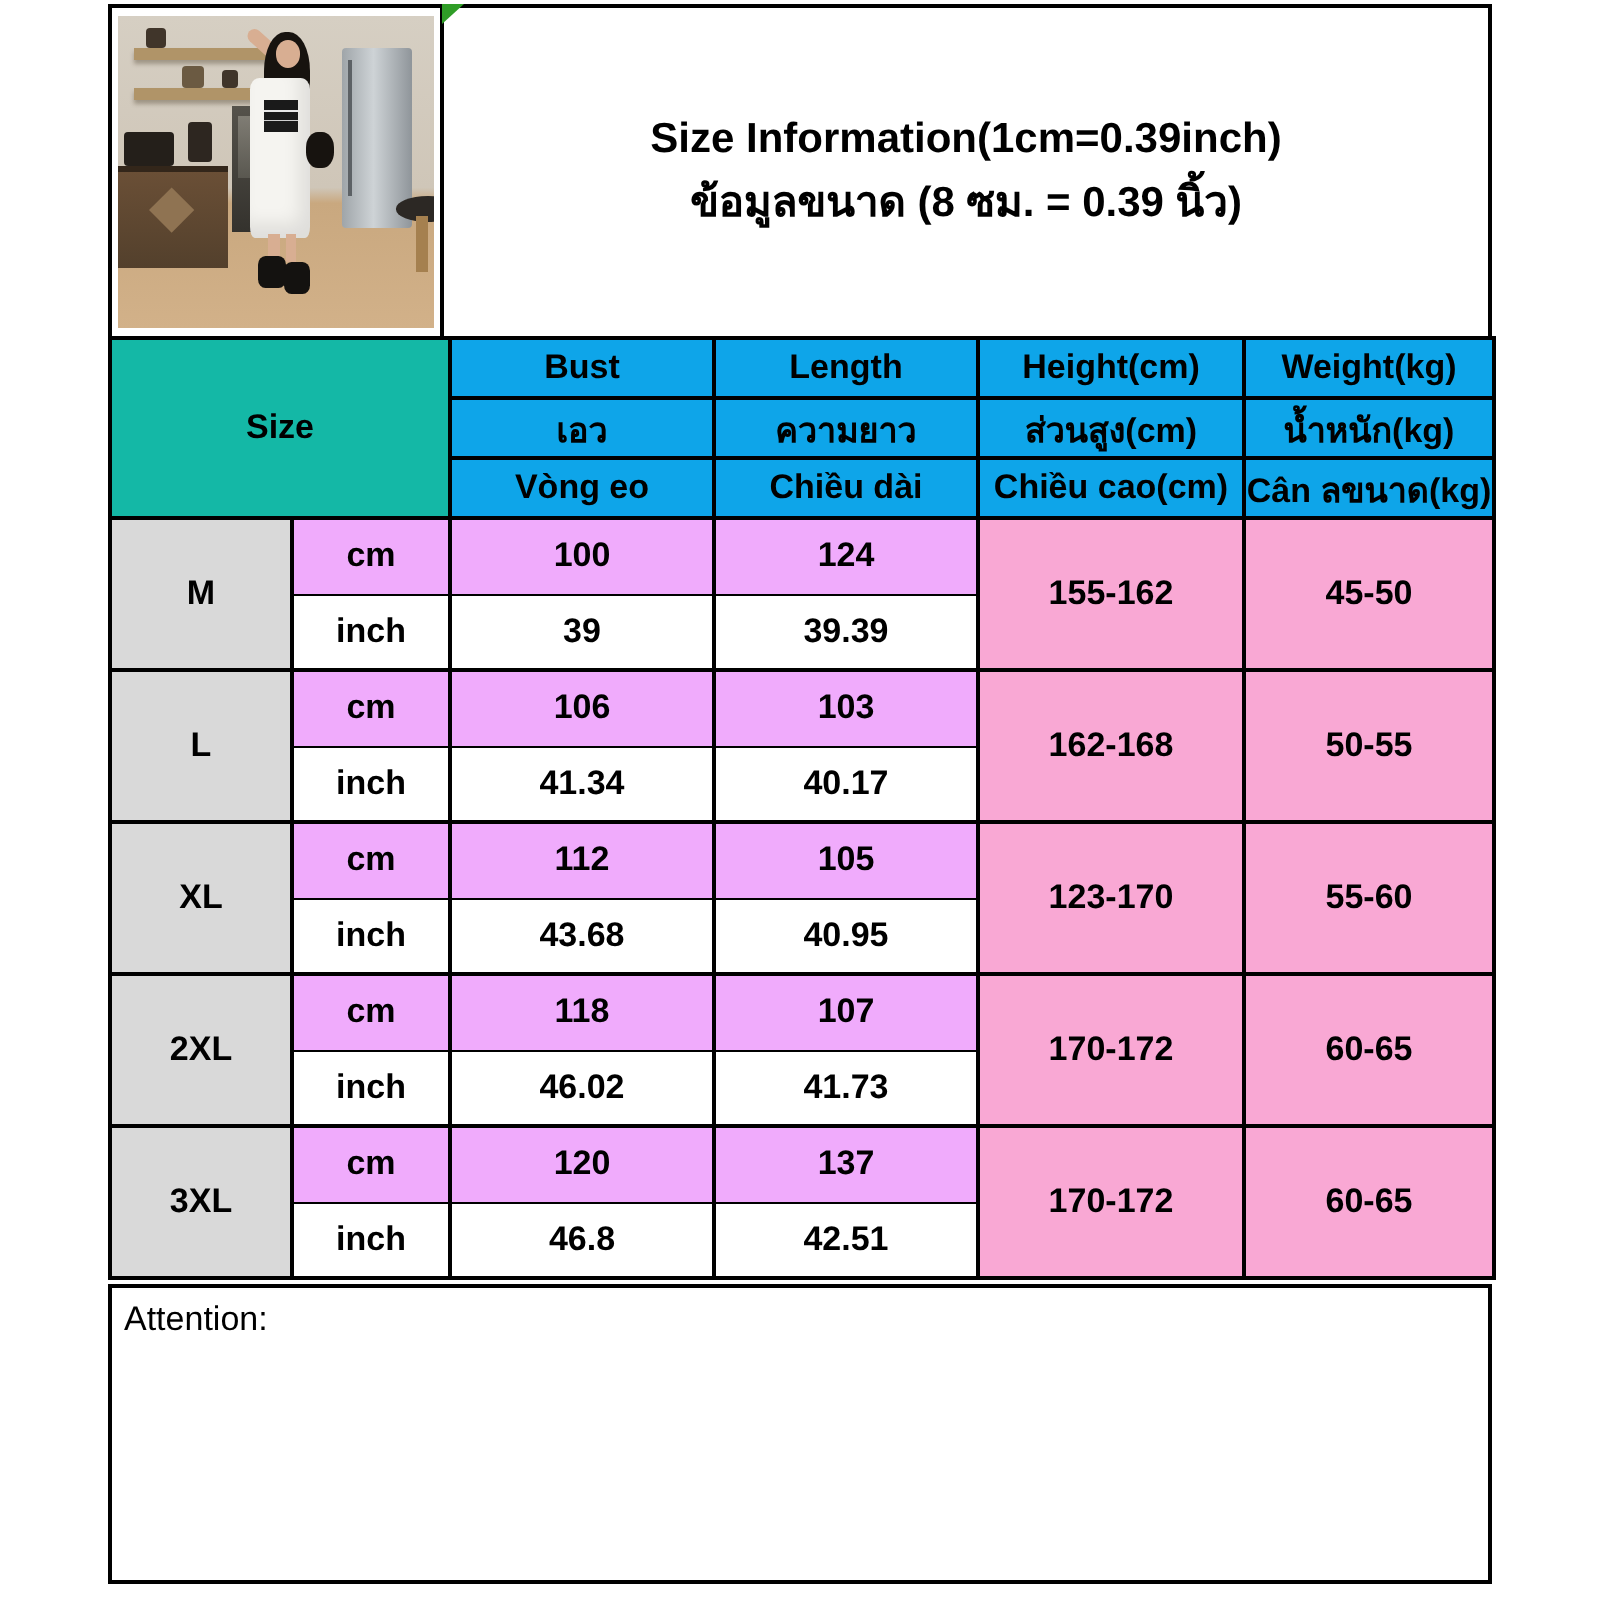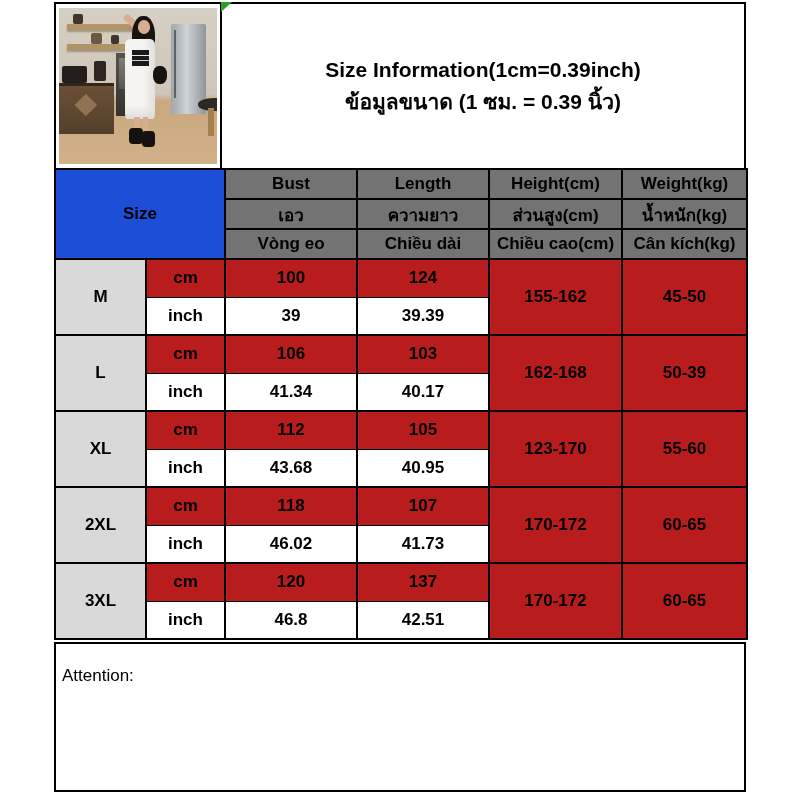--- a/index.html
+++ b/index.html
@@ -42,32 +42,32 @@
   .leg{background:#d8ae92;}
   .shoe{background:#141210;border-radius:28%;}
 
   
   table.size-table{width:692px;border-collapse:collapse;table-layout:fixed;
     border:2px solid #000;font-weight:bold;}
   table.size-table td{border:2px solid #000;text-align:center;vertical-align:middle;
     padding:0;font-size:17px;overflow:hidden;}
   tr.hrow{height:30px;}
   tr.brow{height:38px;}
-  td.size-head{background:#1d4ed8;font-size:30px;}
-  td.hd{background:#737373;}
+  td.size-head{background:#14b8a6;font-size:30px;}
+  td.hd{background:#0ea5e9;}
   td.size-lab{background:#d9d9d9;font-size:18px;}
-  td.cmbg{background:#b91c1c;margin-top:24px;}
+  td.cmbg{background:#f0abfc;margin-top:24px;}
   td.whitebg{background:#ffffff;}
-  td.range{background:#b91c1c;}
+  td.range{background:#f9a8d4;}
   tr.r-cm td{border-bottom-width:1px;}
   tr.r-inch td{border-top-width:1px;}
 
   
   .attention{margin-top:2px;border:2px solid #000;height:150px;box-sizing:border-box;
-    padding:20px 6px;font-size:17px;line-height:24px;background:#fff;}
+    padding:4px 6px;font-size:17px;line-height:24px;background:#fff;}
 </style>
 </head>
 <body>
 
 <div class="sheet">
 
   <div class="top-row">
     <div class="photo-cell">
       <div class="photo">
         <div class="plank" style="left:5%;top:10%;width:45%;height:4%;"></div>
@@ -93,21 +93,21 @@
         <div class="bag" style="left:59.5%;top:37%;width:9%;height:12%;"></div>
         <div class="leg" style="left:47.5%;top:70%;width:3.5%;height:9%;"></div>
         <div class="leg" style="left:53%;top:70%;width:3.5%;height:9%;"></div>
         <div class="shoe" style="left:44.5%;top:77%;width:8.5%;height:10%;"></div>
         <div class="shoe" style="left:52.5%;top:79%;width:8.5%;height:10%;"></div>
       </div>
     </div>
     <div class="title-cell">
       <div class="green-marker"></div>
       <div>Size Information(1cm=0.39inch)</div>
-      <div>ข้อมูลขนาด (1 ซม. = 0.39 นิ้ว)</div>
+      <div>ข้อมูลขนาด (8 ซม. = 0.39 นิ้ว)</div>
     </div>
   </div>
 
   <table class="size-table">
     <colgroup>
       <col style="width:91px">
         <col style="width:79px">
         <col style="width:132px">
       <col style="width:132px">
         <col style="width:133px">
@@ -124,21 +124,21 @@
       <tr class="hrow">
         <td class="hd">เอว</td>
         <td class="hd">ความยาว</td>
         <td class="hd">ส่วนสูง(cm)</td>
         <td class="hd">น้ำหนัก(kg)</td>
       </tr>
       <tr class="hrow">
         <td class="hd">Vòng eo</td>
         <td class="hd">Chiều dài</td>
         <td class="hd">Chiều cao(cm)</td>
-        <td class="hd">Cân kích(kg)</td>
+        <td class="hd">Cân ลขนาด(kg)</td>
       </tr>
 
       <tr class="brow r-cm">
         <td class="size-lab" rowspan="2">M</td>
         <td class="cmbg">cm</td>
         <td class="cmbg">100</td>
         <td class="cmbg">124</td>
         <td class="range" rowspan="2">155-162</td>
         <td class="range" rowspan="2">45-50</td>
       </tr>
@@ -147,21 +147,21 @@
         <td class="whitebg">39</td>
         <td class="whitebg">39.39</td>
       </tr>
 
       <tr class="brow r-cm">
         <td class="size-lab" rowspan="2">L</td>
         <td class="cmbg">cm</td>
         <td class="cmbg">106</td>
         <td class="cmbg">103</td>
         <td class="range" rowspan="2">162-168</td>
-        <td class="range" rowspan="2">50-39</td>
+        <td class="range" rowspan="2">50-55</td>
       </tr>
       <tr class="brow r-inch">
         <td class="whitebg">inch</td>
         <td class="whitebg">41.34</td>
         <td class="whitebg">40.17</td>
       </tr>
 
       <tr class="brow r-cm">
         <td class="size-lab" rowspan="2">XL</td>
         <td class="cmbg">cm</td>

